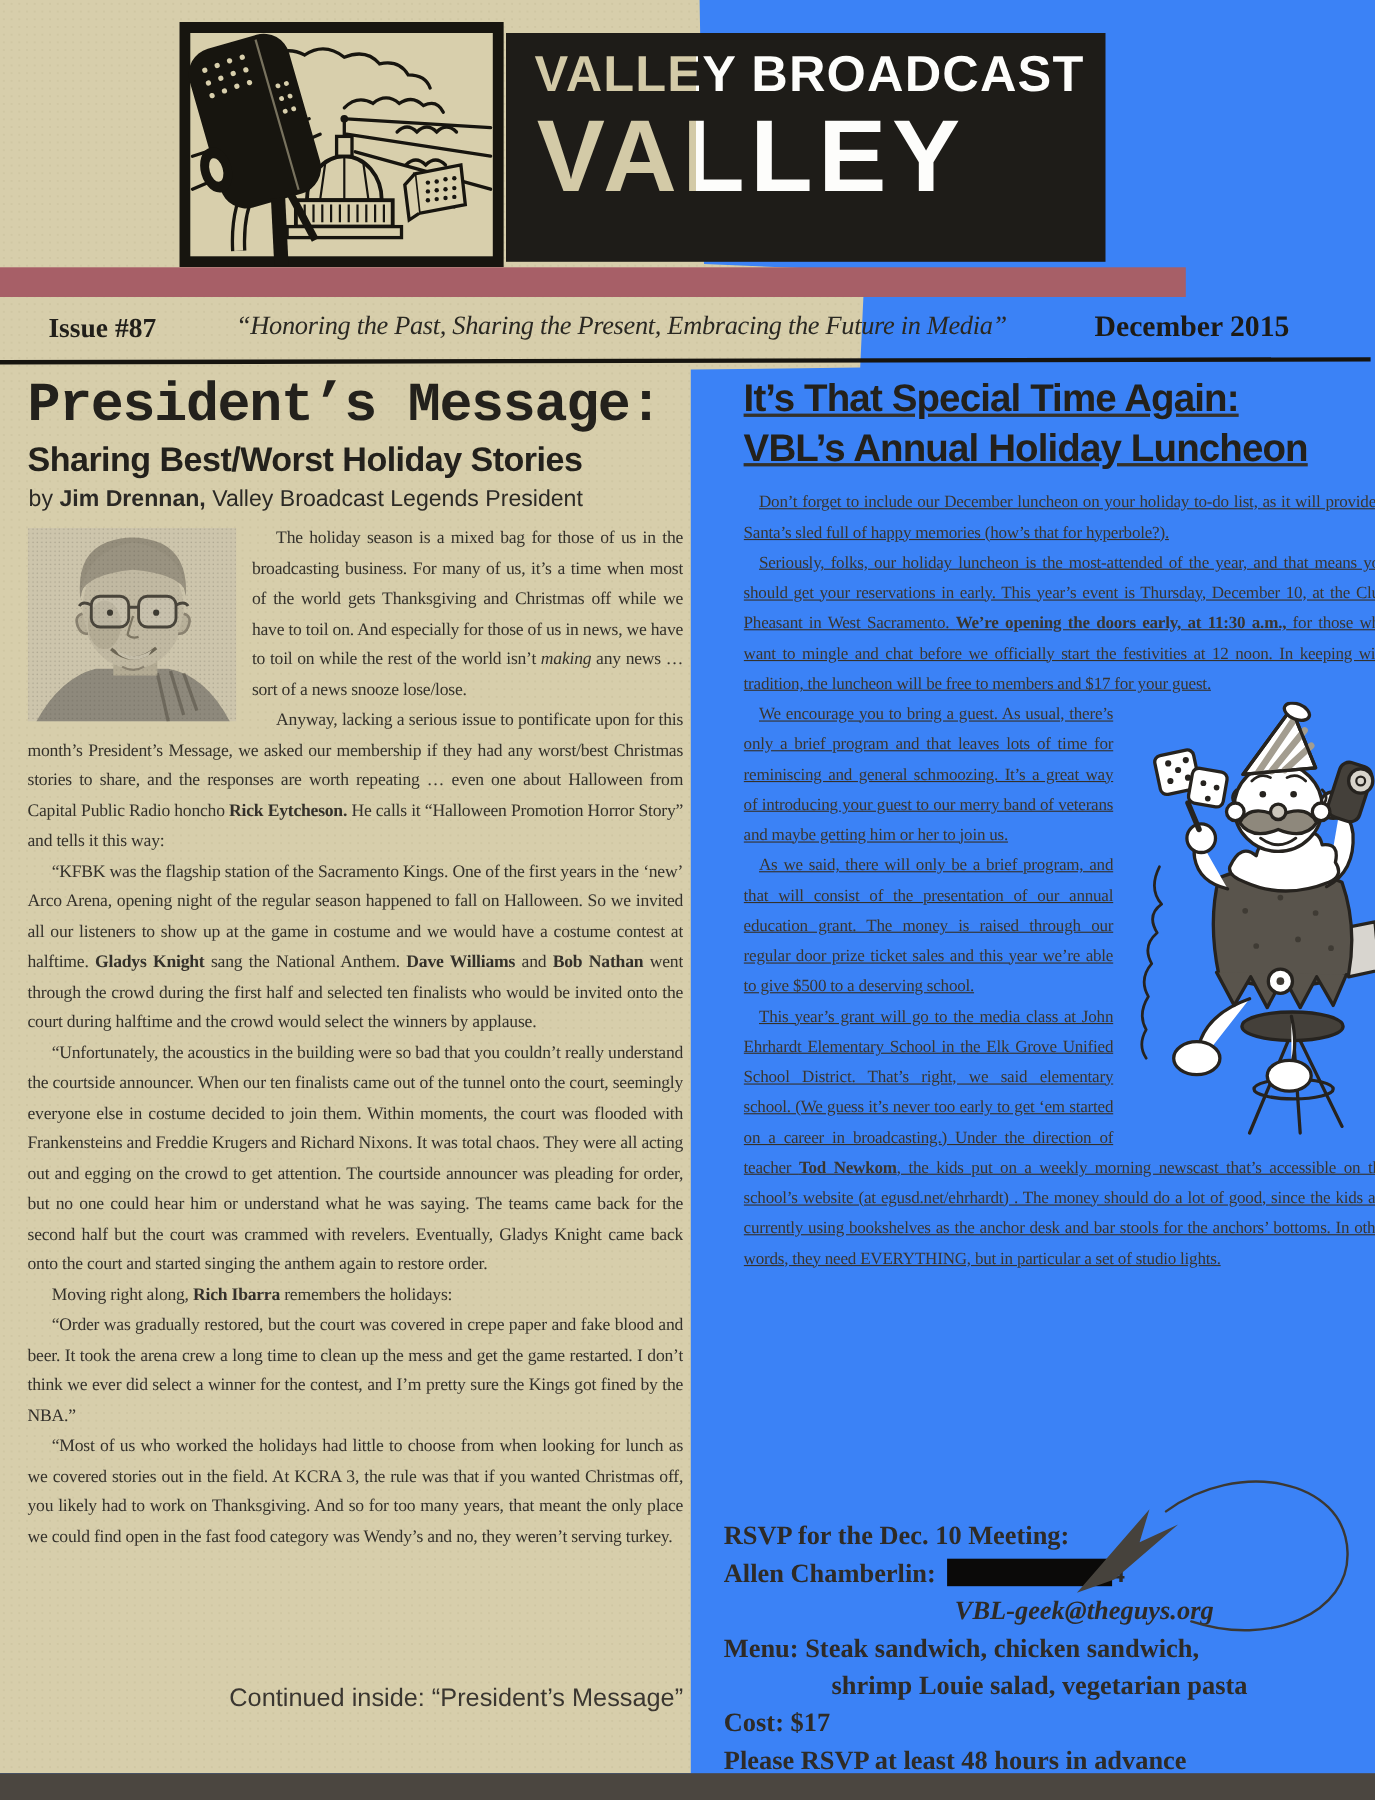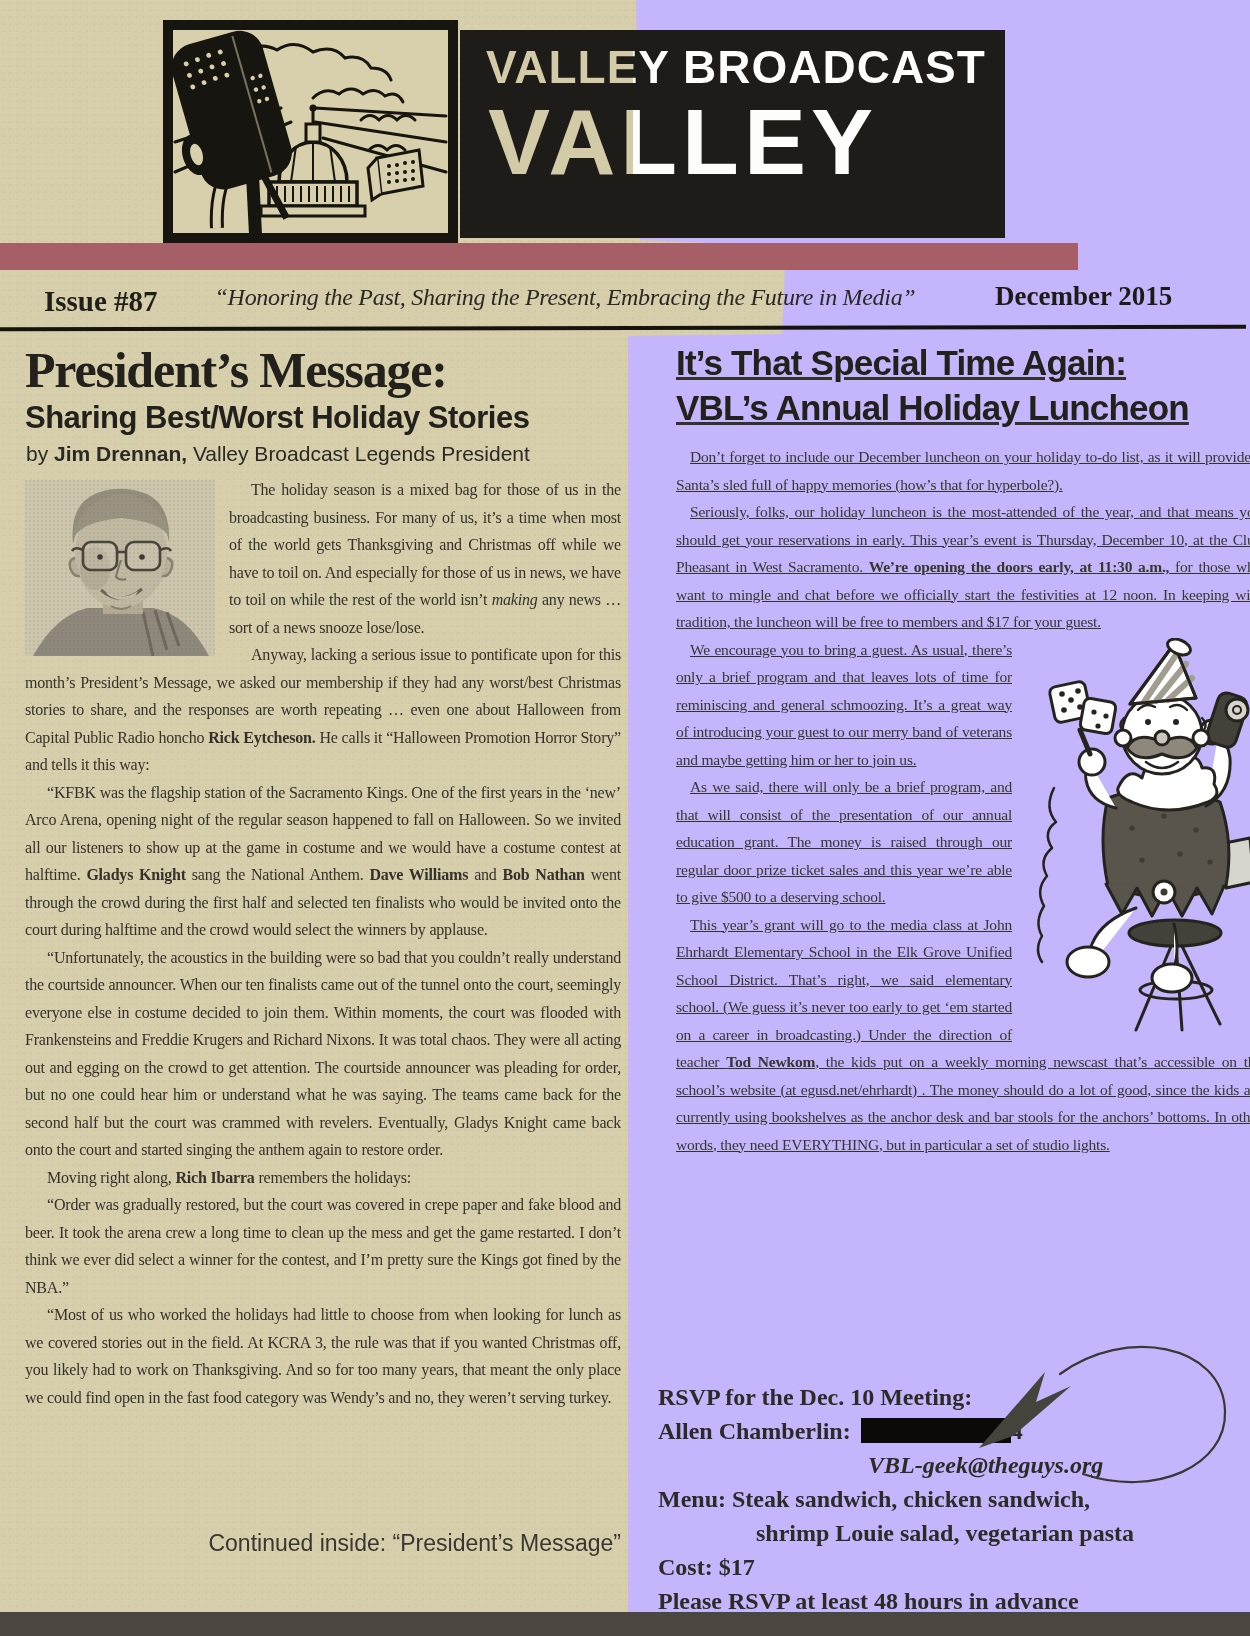--- a/index.html
+++ b/index.html
@@ -1,38 +1,38 @@
 <!DOCTYPE html>
 <html><head>
 <meta charset="utf-8">
 <style>
   html,body{margin:0;padding:0;background:#888;}
-  .page{position:relative;width:1250px;height:1636px;margin:0 auto;background:#c4b5fd;overflow:hidden;
+  .page{position:relative;width:1250px;height:1636px;margin:0 auto;background:#3b82f6;overflow:hidden;
         font-family:"Liberation Serif","DejaVu Serif",serif;color:#34312b;}
   .abs{position:absolute;}
   
   .tan-layer{position:absolute;left:0;top:0;width:1250px;height:1612px;background:#d7ceab;
     clip-path:polygon(0 0,636px 0,640px 240px,786px 246px,782px 334px,628px 336px,628px 1612px,0 1612px);}
   .tan-layer::after{content:"";position:absolute;inset:0;
     background-image:radial-gradient(rgba(110,100,60,.07) 1px,transparent 1px);background-size:7px 7px;}
   
   .mast-box{position:absolute;left:460px;top:30px;width:545px;height:208px;background:#1e1c18;}
   .mast-line{font-family:"Liberation Sans","DejaVu Sans",sans-serif;font-weight:bold;color:#fff;
     background:linear-gradient(90deg,#d3caa7 0 173px,#fdfdfb 173px);-webkit-background-clip:text;background-clip:text;
     -webkit-text-fill-color:transparent;}
   .mast-line1{padding:14px 0 0 26px;font-size:46px;line-height:1;letter-spacing:1px;}
   .mast-line2{padding:6px 0 0 28px;font-size:93px;line-height:1;letter-spacing:5px;}
   .stripe{position:absolute;left:0;top:243px;width:1078px;height:27px;background:#a75f67;}
-  .issue-label{position:absolute;left:44px;top:285px;font-weight:bold;font-size:29px;color:#211f1a;}
+  .issue-label{position:absolute;left:44px;top:285px;font-weight:bold;font-size:25px;color:#211f1a;}
   .motto{position:absolute;left:170px;top:284px;width:790px;text-align:center;font-style:italic;font-size:24px;letter-spacing:-0.3px;color:#2a2822;}
   .date-label{position:absolute;left:995px;top:281px;font-weight:bold;font-size:27px;color:#1d1b16;}
   .head-rule{position:absolute;left:0;top:326px;width:1246px;height:4px;background:#16140f;transform:rotate(-0.12deg);}
   
   .left-article{position:absolute;left:25px;top:344px;width:596px;}
-  .l-headline{font-family:Liberation Serif, serif;font-weight:bold;font-size:50px;line-height:1.04;
+  .l-headline{font-family:Liberation Mono, monospace;font-weight:bold;font-size:50px;line-height:1.04;
     letter-spacing:-1.2px;color:#23211c;}
   .l-subhead{font-family:"Liberation Sans","DejaVu Sans",sans-serif;font-weight:bold;font-size:31px;line-height:1.1;
     letter-spacing:-0.5px;color:#23211c;margin-top:5px;}
   .byline{font-family:"Liberation Sans","DejaVu Sans",sans-serif;font-size:21px;color:#2b2925;margin:7px 0 10px 1px;}
   .byline .bn{font-weight:bold;}
   .article-body{font-size:16px;line-height:27.5px;letter-spacing:-0.2px;text-align:justify;color:#34312b;}
   .article-body p{margin:0;text-indent:22px;}
   .left-body{max-height:1026px;overflow:hidden;}
   .photo-float{float:left;width:190px;height:176px;margin:4px 14px 4px 0;}
   .continued{position:absolute;left:25px;top:1530px;width:596px;text-align:right;

